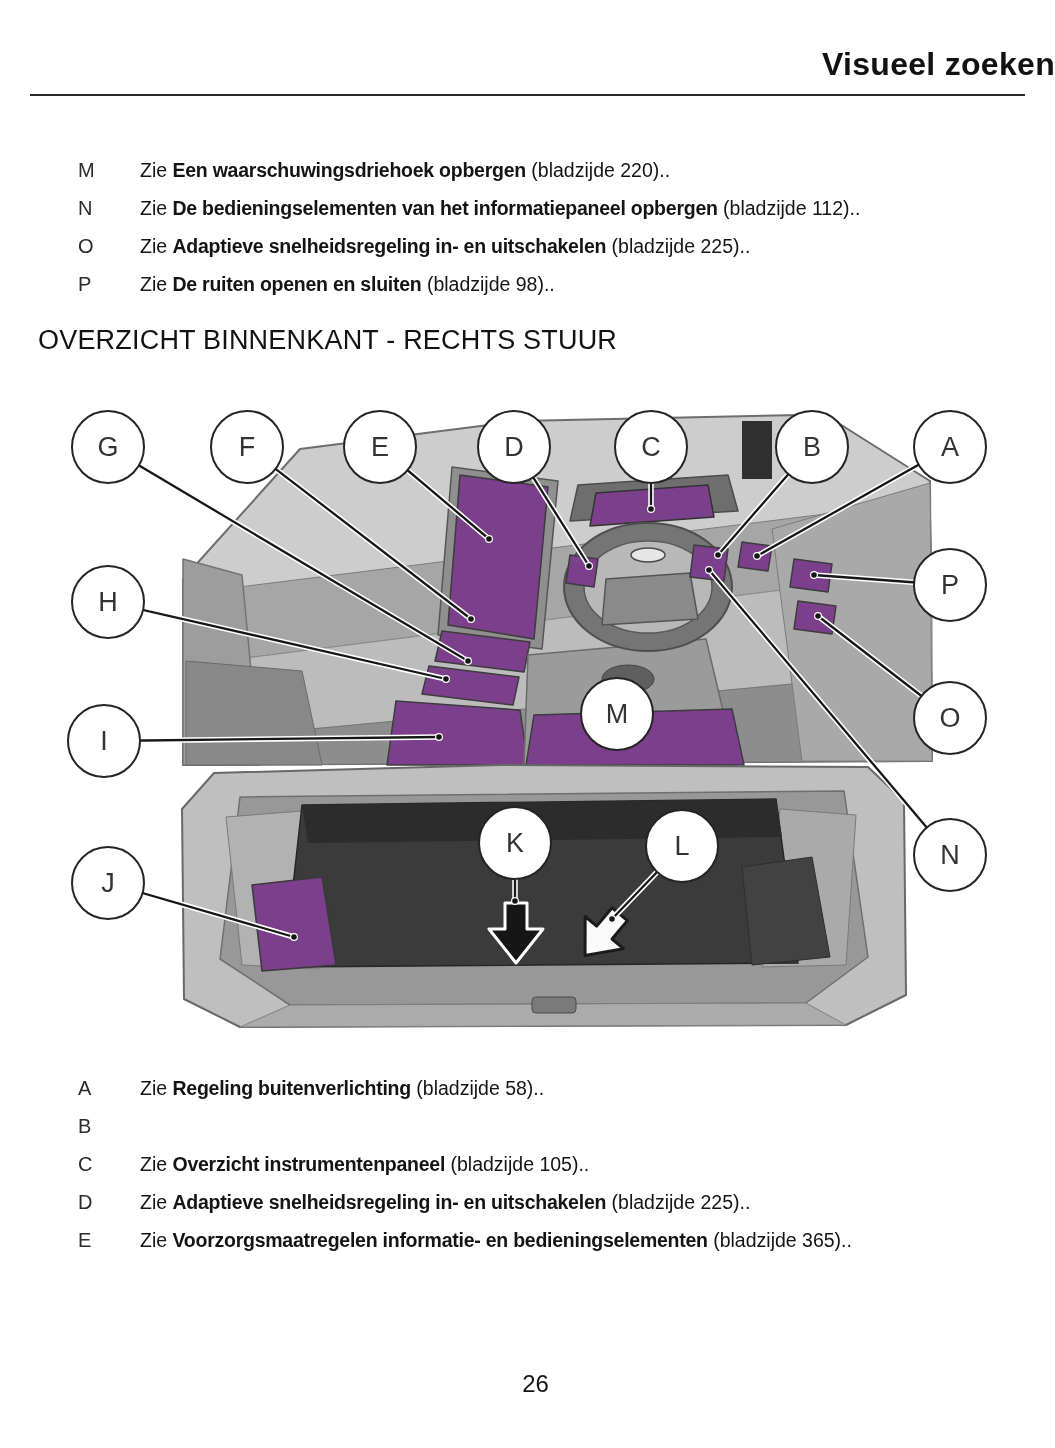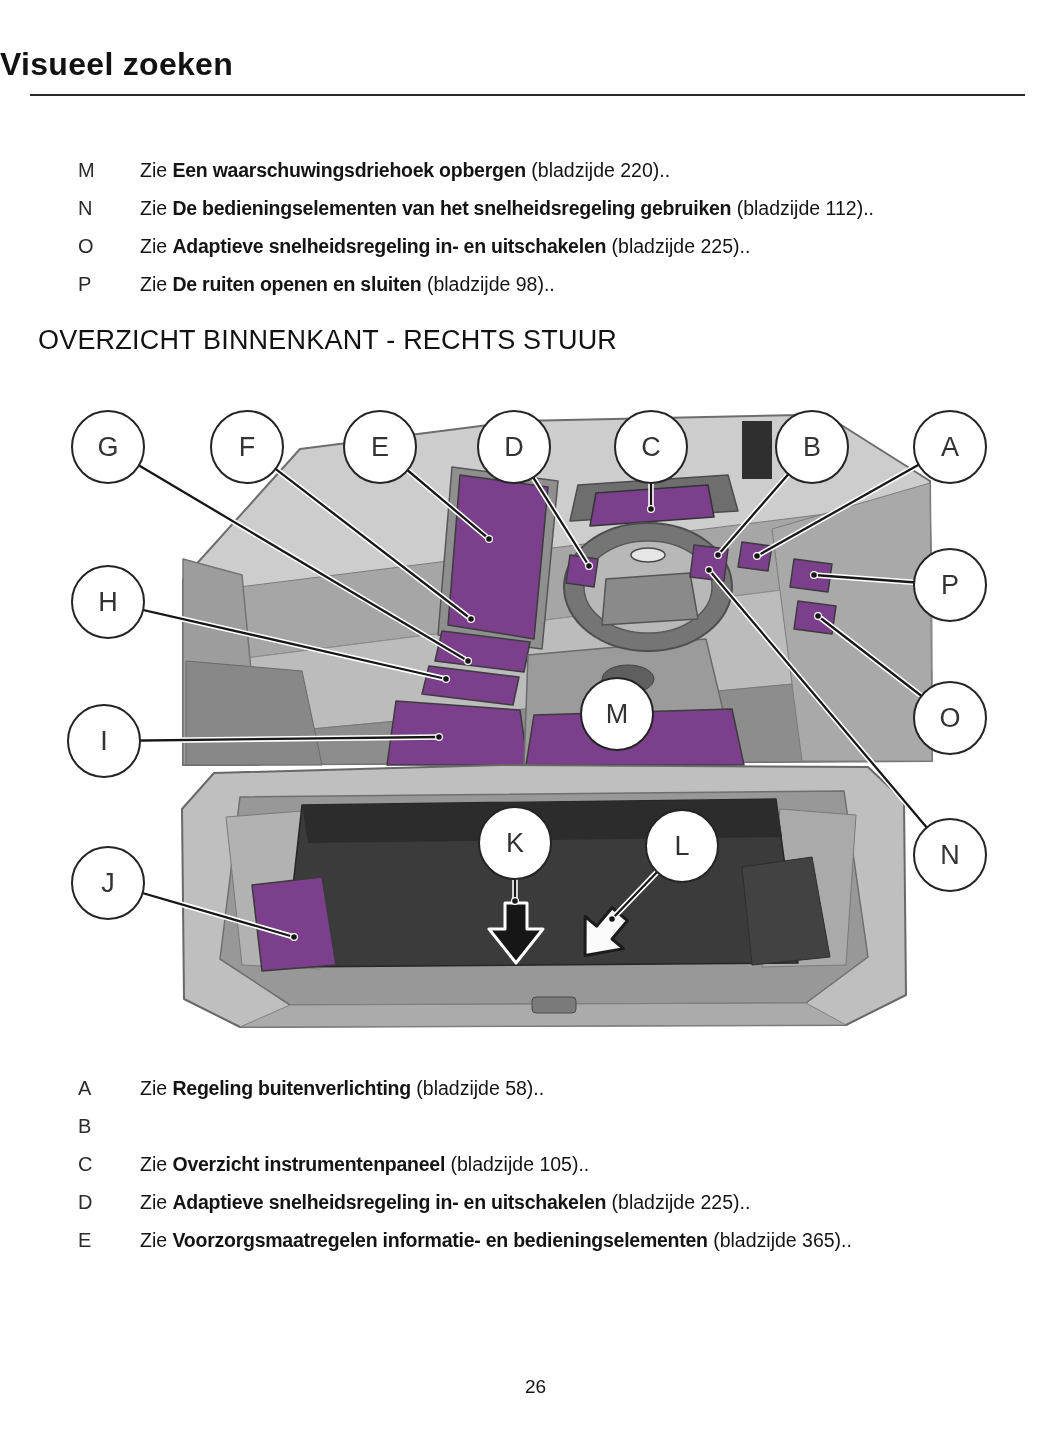--- a/index.html
+++ b/index.html
@@ -4,21 +4,21 @@
 <style>
   * { box-sizing: border-box; margin: 0; padding: 0; }
   html, body { background: #ffffff; }
   body {
     width: 1055px; height: 1448px; position: relative;
     font-family: "Liberation Sans", sans-serif; color: #151515;
     overflow: hidden;
   }
   .header { padding-top: 46px; }
   .doc-title {
-    text-align: left; font-size: 32px; font-weight: bold;
+    text-align: right; font-size: 32px; font-weight: bold;
     letter-spacing: 0.3px; line-height: 36px; color: #121212;
   }
   .title-rule {
     margin: 12px 30px 0 30px; border-bottom: 2px solid #2a2a2a; height: 0;
   }
   .ref-list { margin-top: 60px; }
   .ref-list.bottom { margin-top: 10px; }
   .ref-row { display: flex; padding-left: 78px; margin-bottom: 9px; }
   .ref-letter {
     flex: 0 0 62px; font-size: 20px; line-height: 29px; color: #2b2b2b;
@@ -40,39 +40,39 @@
   #leader-layer line.core { stroke: #161616; stroke-width: 2.3; }
   #leader-layer circle { fill: #161616; stroke: #ffffff; stroke-width: 1.2; }
   .callout {
     position: absolute; width: 74px; height: 74px; border-radius: 50%;
     background: #ffffff; border: 2px solid #242424;
     display: flex; align-items: center; justify-content: center;
     font-size: 27px; color: #333333; z-index: 3;
   }
   .page-number {
     position: absolute; bottom: 50px; left: 16px; right: 0;
-    text-align: center; font-size: 19px; color: #141414;
+    text-align: center; font-size: 24px; color: #141414;
   }
 </style>
 </head>
 <body>
 
 <div class="header">
   <div class="doc-title">Visueel zoeken</div>
   <div class="title-rule"></div>
 </div>
 
 <div class="ref-list top">
   <div class="ref-row">
     <span class="ref-letter">M</span>
     <p class="ref-text"><span>Zie </span><span class="ref-name">Een waarschuwingsdriehoek opbergen</span><span> (bladzijde 220)..</span></p>
   </div>
   <div class="ref-row">
     <span class="ref-letter">N</span>
-    <p class="ref-text"><span>Zie </span><span class="ref-name">De bedieningselementen van het snelheidsregeling gebruiken</span><span> (bladzijde 112)..</span></p>
+    <p class="ref-text"><span>Zie </span><span class="ref-name">De bedieningselementen van het informatiepaneel opbergen</span><span> (bladzijde 112)..</span></p>
   </div>
   <div class="ref-row">
     <span class="ref-letter">O</span>
     <p class="ref-text"><span>Zie </span><span class="ref-name">Adaptieve snelheidsregeling in- en uitschakelen</span><span> (bladzijde 225)..</span></p>
   </div>
   <div class="ref-row">
     <span class="ref-letter">P</span>
     <p class="ref-text"><span>Zie </span><span class="ref-name">De ruiten openen en sluiten</span><span> (bladzijde 98)..</span></p>
   </div>
 </div>

